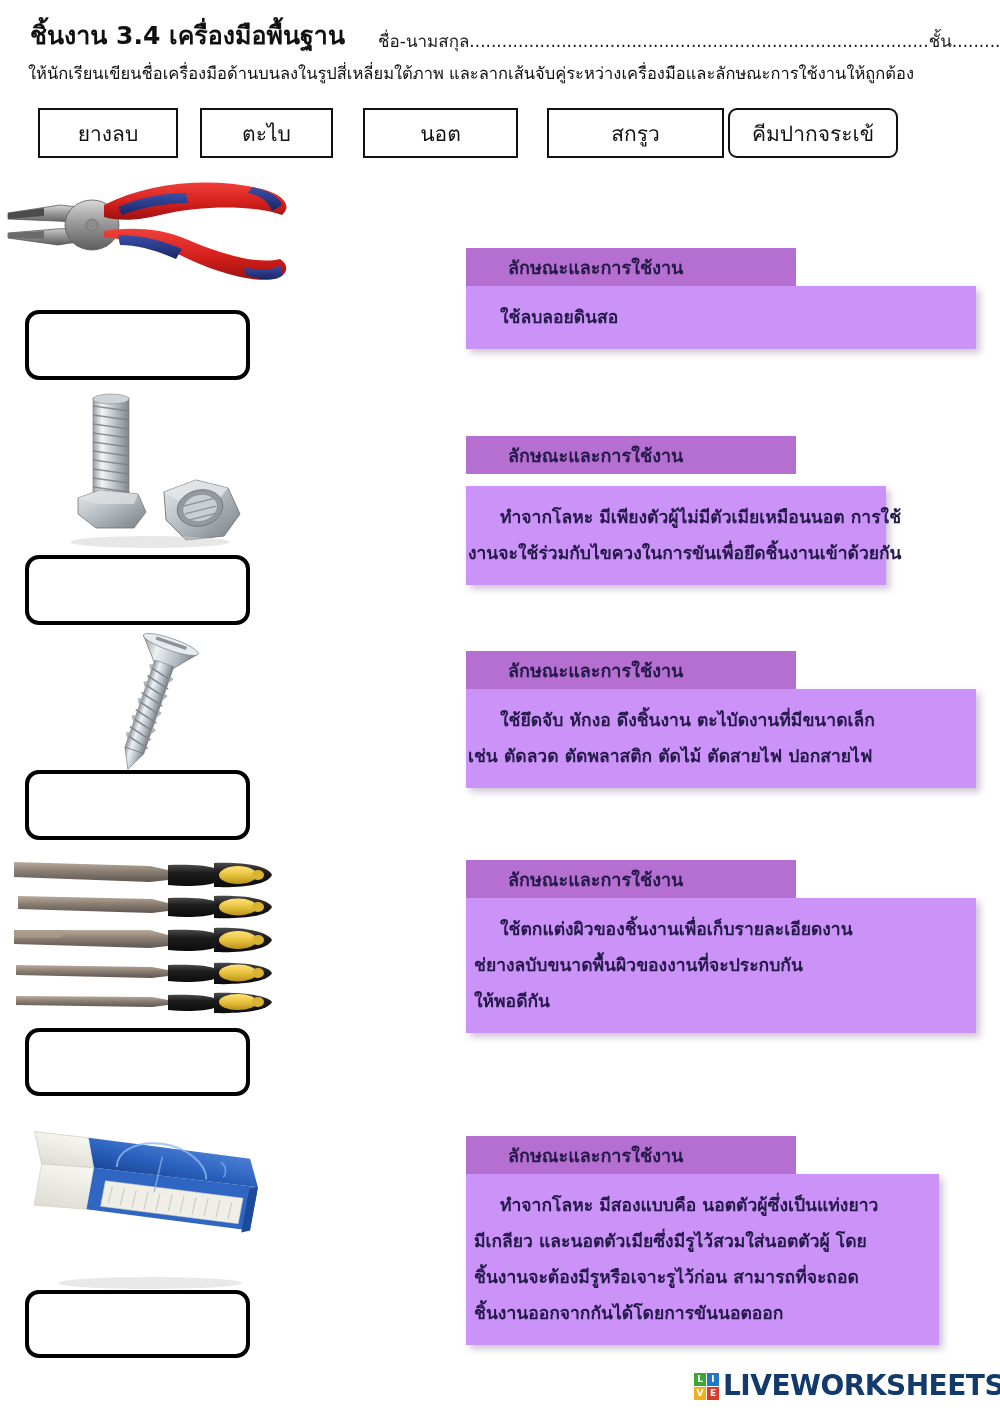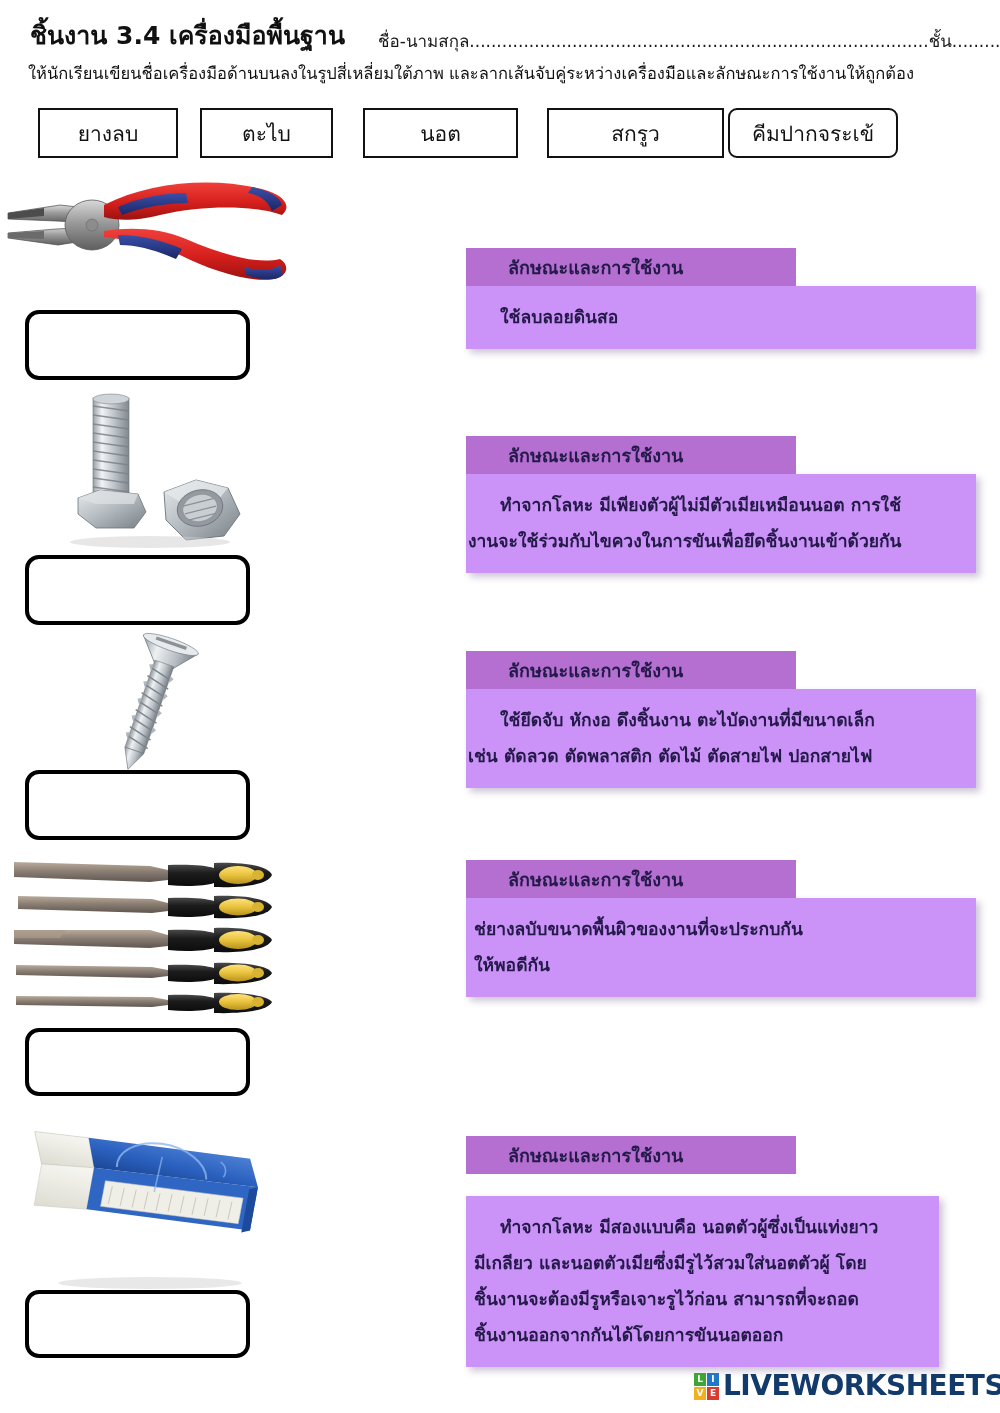--- a/index.html
+++ b/index.html
@@ -380,51 +380,52 @@
     </div>
     <div class="card-body" style="width:510px;min-height:54px;">
       <span class="ln indent">ใช้ลบลอยดินสอ</span>
     </div>
   </div>
 
   <div class="card" style="left:466px;top:436px;width:510px;">
     <div class="card-head-wrap">
       <div class="card-head">ลักษณะและการใช้งาน</div>
     </div>
-    <div class="card-body" style="width:510px;">
+    <div class="card-body" style="width:420px;margin-top:12px;">
       <span class="ln indent">ทำจากโลหะ มีเพียงตัวผู้ไม่มีตัวเมียเหมือนนอต การใช้</span>
       <span class="ln" style="margin-left:-6px;">งานจะใช้ร่วมกับไขควงในการขันเพื่อยึดชิ้นงานเข้าด้วยกัน</span>
     </div>
   </div>
 
   <div class="card" style="left:466px;top:651px;width:510px;">
     <div class="card-head-wrap">
       <div class="card-head">ลักษณะและการใช้งาน</div>
     </div>
     <div class="card-body" style="width:510px;">
       <span class="ln indent">ใช้ยึดจับ หักงอ ดึงชิ้นงาน ตะไบัดงานที่มีขนาดเล็ก</span>
       <span class="ln" style="margin-left:-6px;">เช่น ตัดลวด ตัดพลาสติก ตัดไม้ ตัดสายไฟ ปอกสายไฟ</span>
     </div>
   </div>
 
   <div class="card" style="left:466px;top:860px;width:510px;">
     <div class="card-head-wrap">
       <div class="card-head">ลักษณะและการใช้งาน</div>
     </div>
     <div class="card-body" style="width:510px;">
+      <span class="ln indent">ใช้ตกแต่งผิวของชิ้นงานเพื่อเก็บรายละเอียดงาน</span>
       <span class="ln">ช่ยางลบับขนาดพื้นผิวของงานที่จะประกบกัน</span>
       <span class="ln">ให้พอดีกัน</span>
     </div>
   </div>
 
   <div class="card" style="left:466px;top:1136px;width:510px;">
     <div class="card-head-wrap">
       <div class="card-head">ลักษณะและการใช้งาน</div>
     </div>
-    <div class="card-body" style="width:473px;margin-top:22px;">
+    <div class="card-body" style="width:473px;">
       <span class="ln indent">ทำจากโลหะ มีสองแบบคือ นอตตัวผู้ซึ่งเป็นแท่งยาว</span>
       <span class="ln">มีเกลียว และนอตตัวเมียซึ่งมีรูไว้สวมใส่นอตตัวผู้ โดย</span>
       <span class="ln">ชิ้นงานจะต้องมีรูหรือเจาะรูไว้ก่อน สามารถที่จะถอด</span>
       <span class="ln">ชิ้นงานออกจากกันได้โดยการขันนอตออก</span>
     </div>
   </div>
 
   <div class="footer-logo">
     <div class="logo-grid">
       <div class="logo-tile lt-l">L</div>

